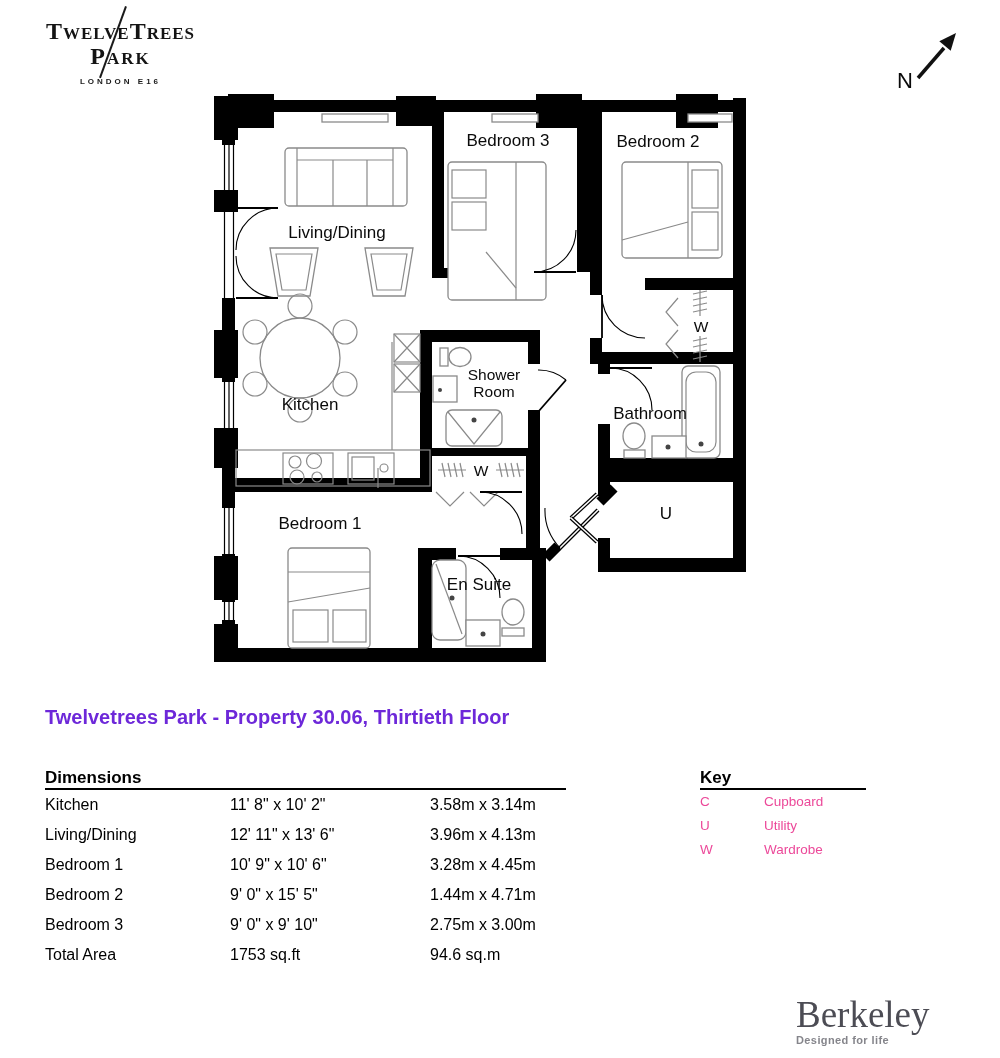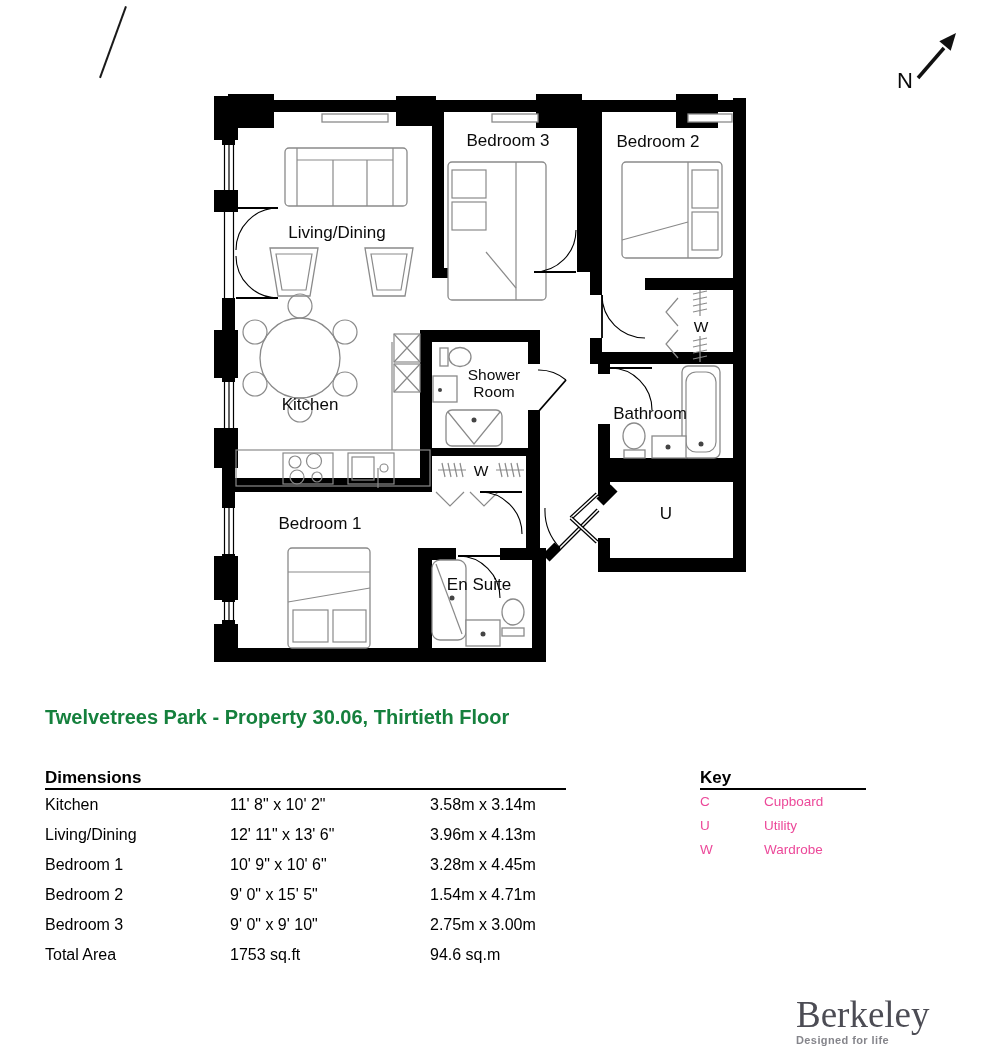--- a/index.html
+++ b/index.html
@@ -8,21 +8,21 @@
 
   
   .brand{position:absolute;left:38px;top:18px;width:165px;text-align:center;
          font-family:"Liberation Serif", serif;color:#141414;}
   .brand .l1{font-size:24px;font-weight:bold;font-variant:small-caps;letter-spacing:1px;line-height:26px;}
   .brand .l2{font-size:24px;font-weight:bold;font-variant:small-caps;letter-spacing:2px;line-height:24px;}
   .brand .sub{margin-top:9px;font-family:"Liberation Sans",sans-serif;font-size:8px;font-weight:bold;letter-spacing:3px;color:#1a1a1a;}
   .brand-slash{position:absolute;left:112px;top:4px;width:1.5px;height:76px;background:#1a1a1a;transform:rotate(20deg);}
 
   
-  .title{position:absolute;left:45px;top:706px;font-size:20px;font-weight:bold;color:#15803d;}
+  .title{position:absolute;left:45px;top:706px;font-size:20px;font-weight:bold;color:#6d28d9;}
   .dims{position:absolute;left:45px;top:768px;width:521px;}
   .key{position:absolute;left:700px;top:768px;width:166px;}
   .sec-head{font-size:17px;font-weight:bold;}
   .rule{height:0;border-bottom:2px solid #000;}
   .drow{line-height:30px;font-size:16px;white-space:nowrap;}
   .drow .c1{display:inline-block;width:185px;}
   .drow .c2{display:inline-block;width:200px;}
   .krow{line-height:24px;font-size:13.5px;color:#ec4899;white-space:nowrap;}
   .krow .c1{display:inline-block;width:64px;}
   .dims .drow:first-of-type{margin-top:2px;}
@@ -43,20 +43,25 @@
   .leaf{stroke:#000;stroke-width:1.8;}
   .leafh{stroke:#000;stroke-width:4;}
   .leafw{stroke:#fff;stroke-width:1.6;}
   .rlabel{font-size:17px;}
   .slabel{font-size:15.5px;}
 </style>
 </head>
 <body>
 <div id="page">
 
+  <div class="brand">
+    <div class="l1">TwelveTrees</div>
+    <div class="l2">Park</div>
+    <div class="sub">LONDON E16</div>
+  </div>
   <div class="brand-slash"></div>
 
   <svg width="1000" height="700" viewBox="0 0 1000 700">
 
     <g>
       <line x1="918" y1="78" x2="944" y2="48" stroke="#111" stroke-width="3.5"></line>
       <polygon points="956,33 950.7,50.8 939.3,41.2" fill="#111"></polygon>
       <text x="897" y="88" font-size="22">N</text>
     </g>
 
@@ -317,21 +322,21 @@
     <div class="drow">
       <span class="c1">Kitchen</span><span class="c2">11' 8" x 10' 2"</span><span class="c3">3.58m x 3.14m</span>
     </div>
     <div class="drow">
       <span class="c1">Living/Dining</span><span class="c2">12' 11" x 13' 6"</span><span class="c3">3.96m x 4.13m</span>
     </div>
     <div class="drow">
       <span class="c1">Bedroom 1</span><span class="c2">10' 9" x 10' 6"</span><span class="c3">3.28m x 4.45m</span>
     </div>
     <div class="drow">
-      <span class="c1">Bedroom 2</span><span class="c2">9' 0" x 15' 5"</span><span class="c3">1.54m x 4.71m</span>
+      <span class="c1">Bedroom 2</span><span class="c2">9' 0" x 15' 5"</span><span class="c3">1.44m x 4.71m</span>
     </div>
     <div class="drow">
       <span class="c1">Bedroom 3</span><span class="c2">9' 0" x 9' 10"</span><span class="c3">2.75m x 3.00m</span>
     </div>
     <div class="drow">
       <span class="c1">Total Area</span><span class="c2">1753 sq.ft</span><span class="c3">94.6 sq.m</span>
     </div>
   </div>
 
   <div class="key">

